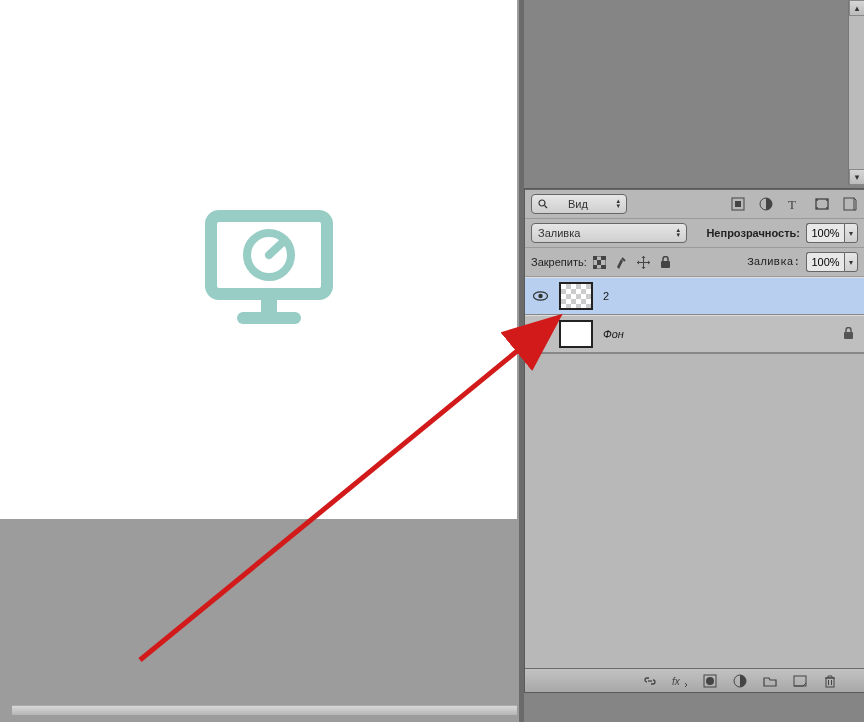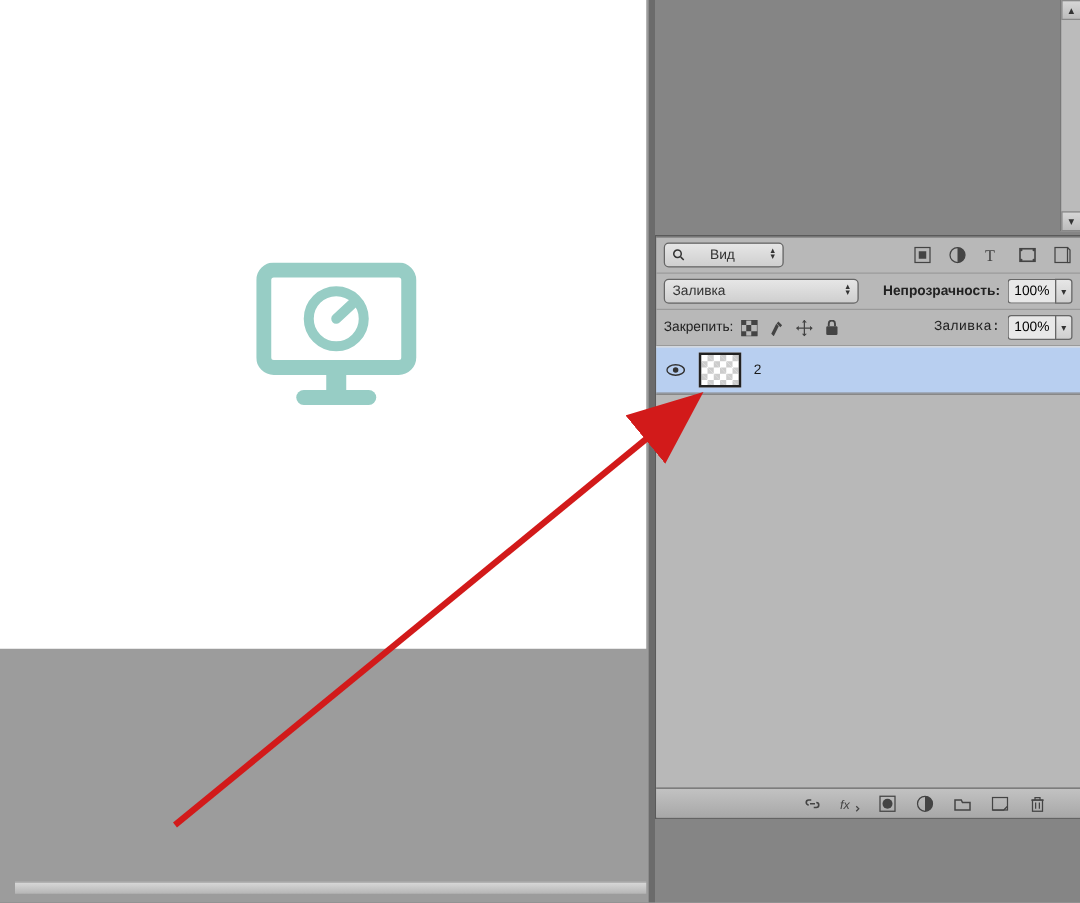--- a/index.html
+++ b/index.html
@@ -306,20 +306,31 @@
       <div class="layer selected">
         <div class="vis eye">
           <svg width="15" height="10" viewBox="0 0 15 10">
               <ellipse cx="7.5" cy="5" rx="7" ry="4.2" fill="none" stroke="#333" stroke-width="1.2"></ellipse>
               <circle cx="7.5" cy="5" r="2.2" fill="#333"></circle>
             </svg>
         </div>
         <div class="thumb checker"></div>
         <span class="lname">2</span>
       </div>
+      <div class="layer" style="background:#bfbfbf;">
+        <div class="vis"></div>
+        <div class="thumb"></div>
+        <span class="lname italic">Фон</span>
+        <span class="lock-right">
+          <svg width="11" height="13" viewBox="0 0 11 13">
+              <rect x="1" y="5" width="9" height="7" rx="1" fill="#555"></rect>
+              <path d="M3 5 V3 a2.5 2.5 0 0 1 5 0 V5" fill="none" stroke="#555" stroke-width="1.5"></path>
+            </svg>
+        </span>
+      </div>
     </div>
     <div class="layers-fill"></div>
 
     <div class="panel-footer">
       <div class="ficon">
           <svg width="14" height="14" viewBox="0 0 14 14">
             <path d="M4 8a2 2 0 010-4h2M10 6a2 2 0 010 4H8" fill="none" stroke="#444" stroke-width="1.3"></path>
             <line x1="5" y1="7" x2="9" y2="7" stroke="#444" stroke-width="1.3"></line>
           </svg>
         </div>

